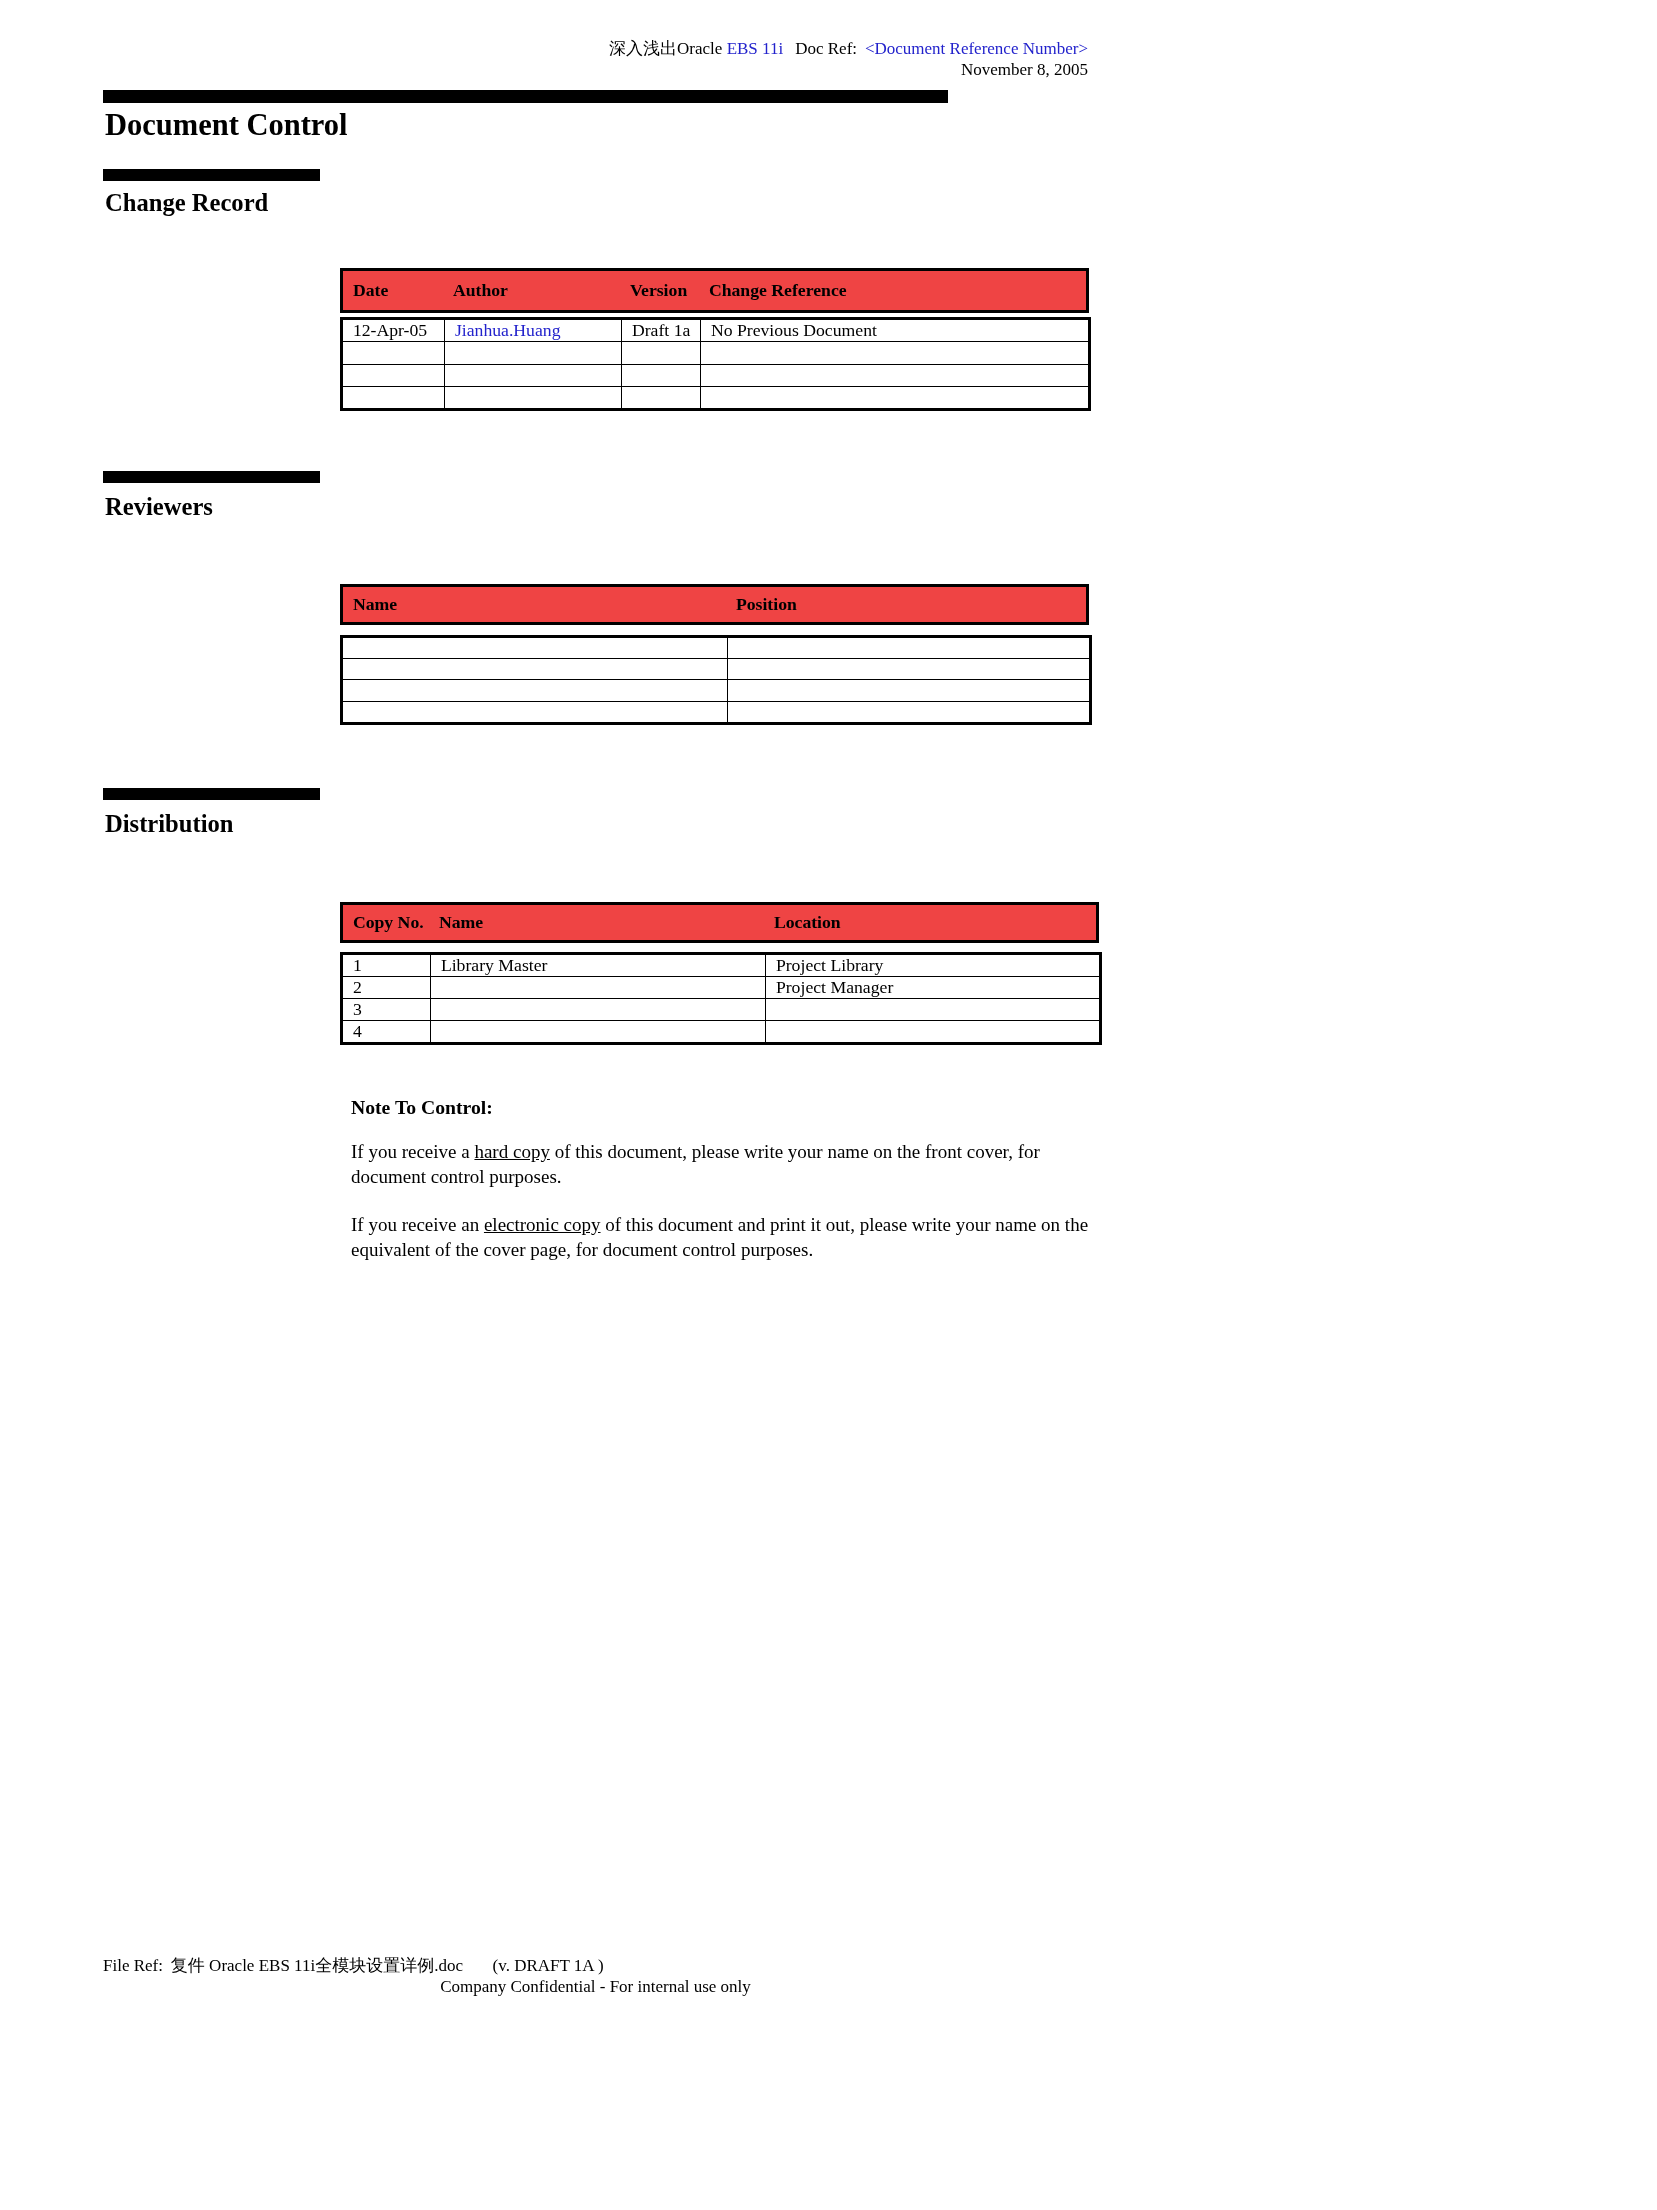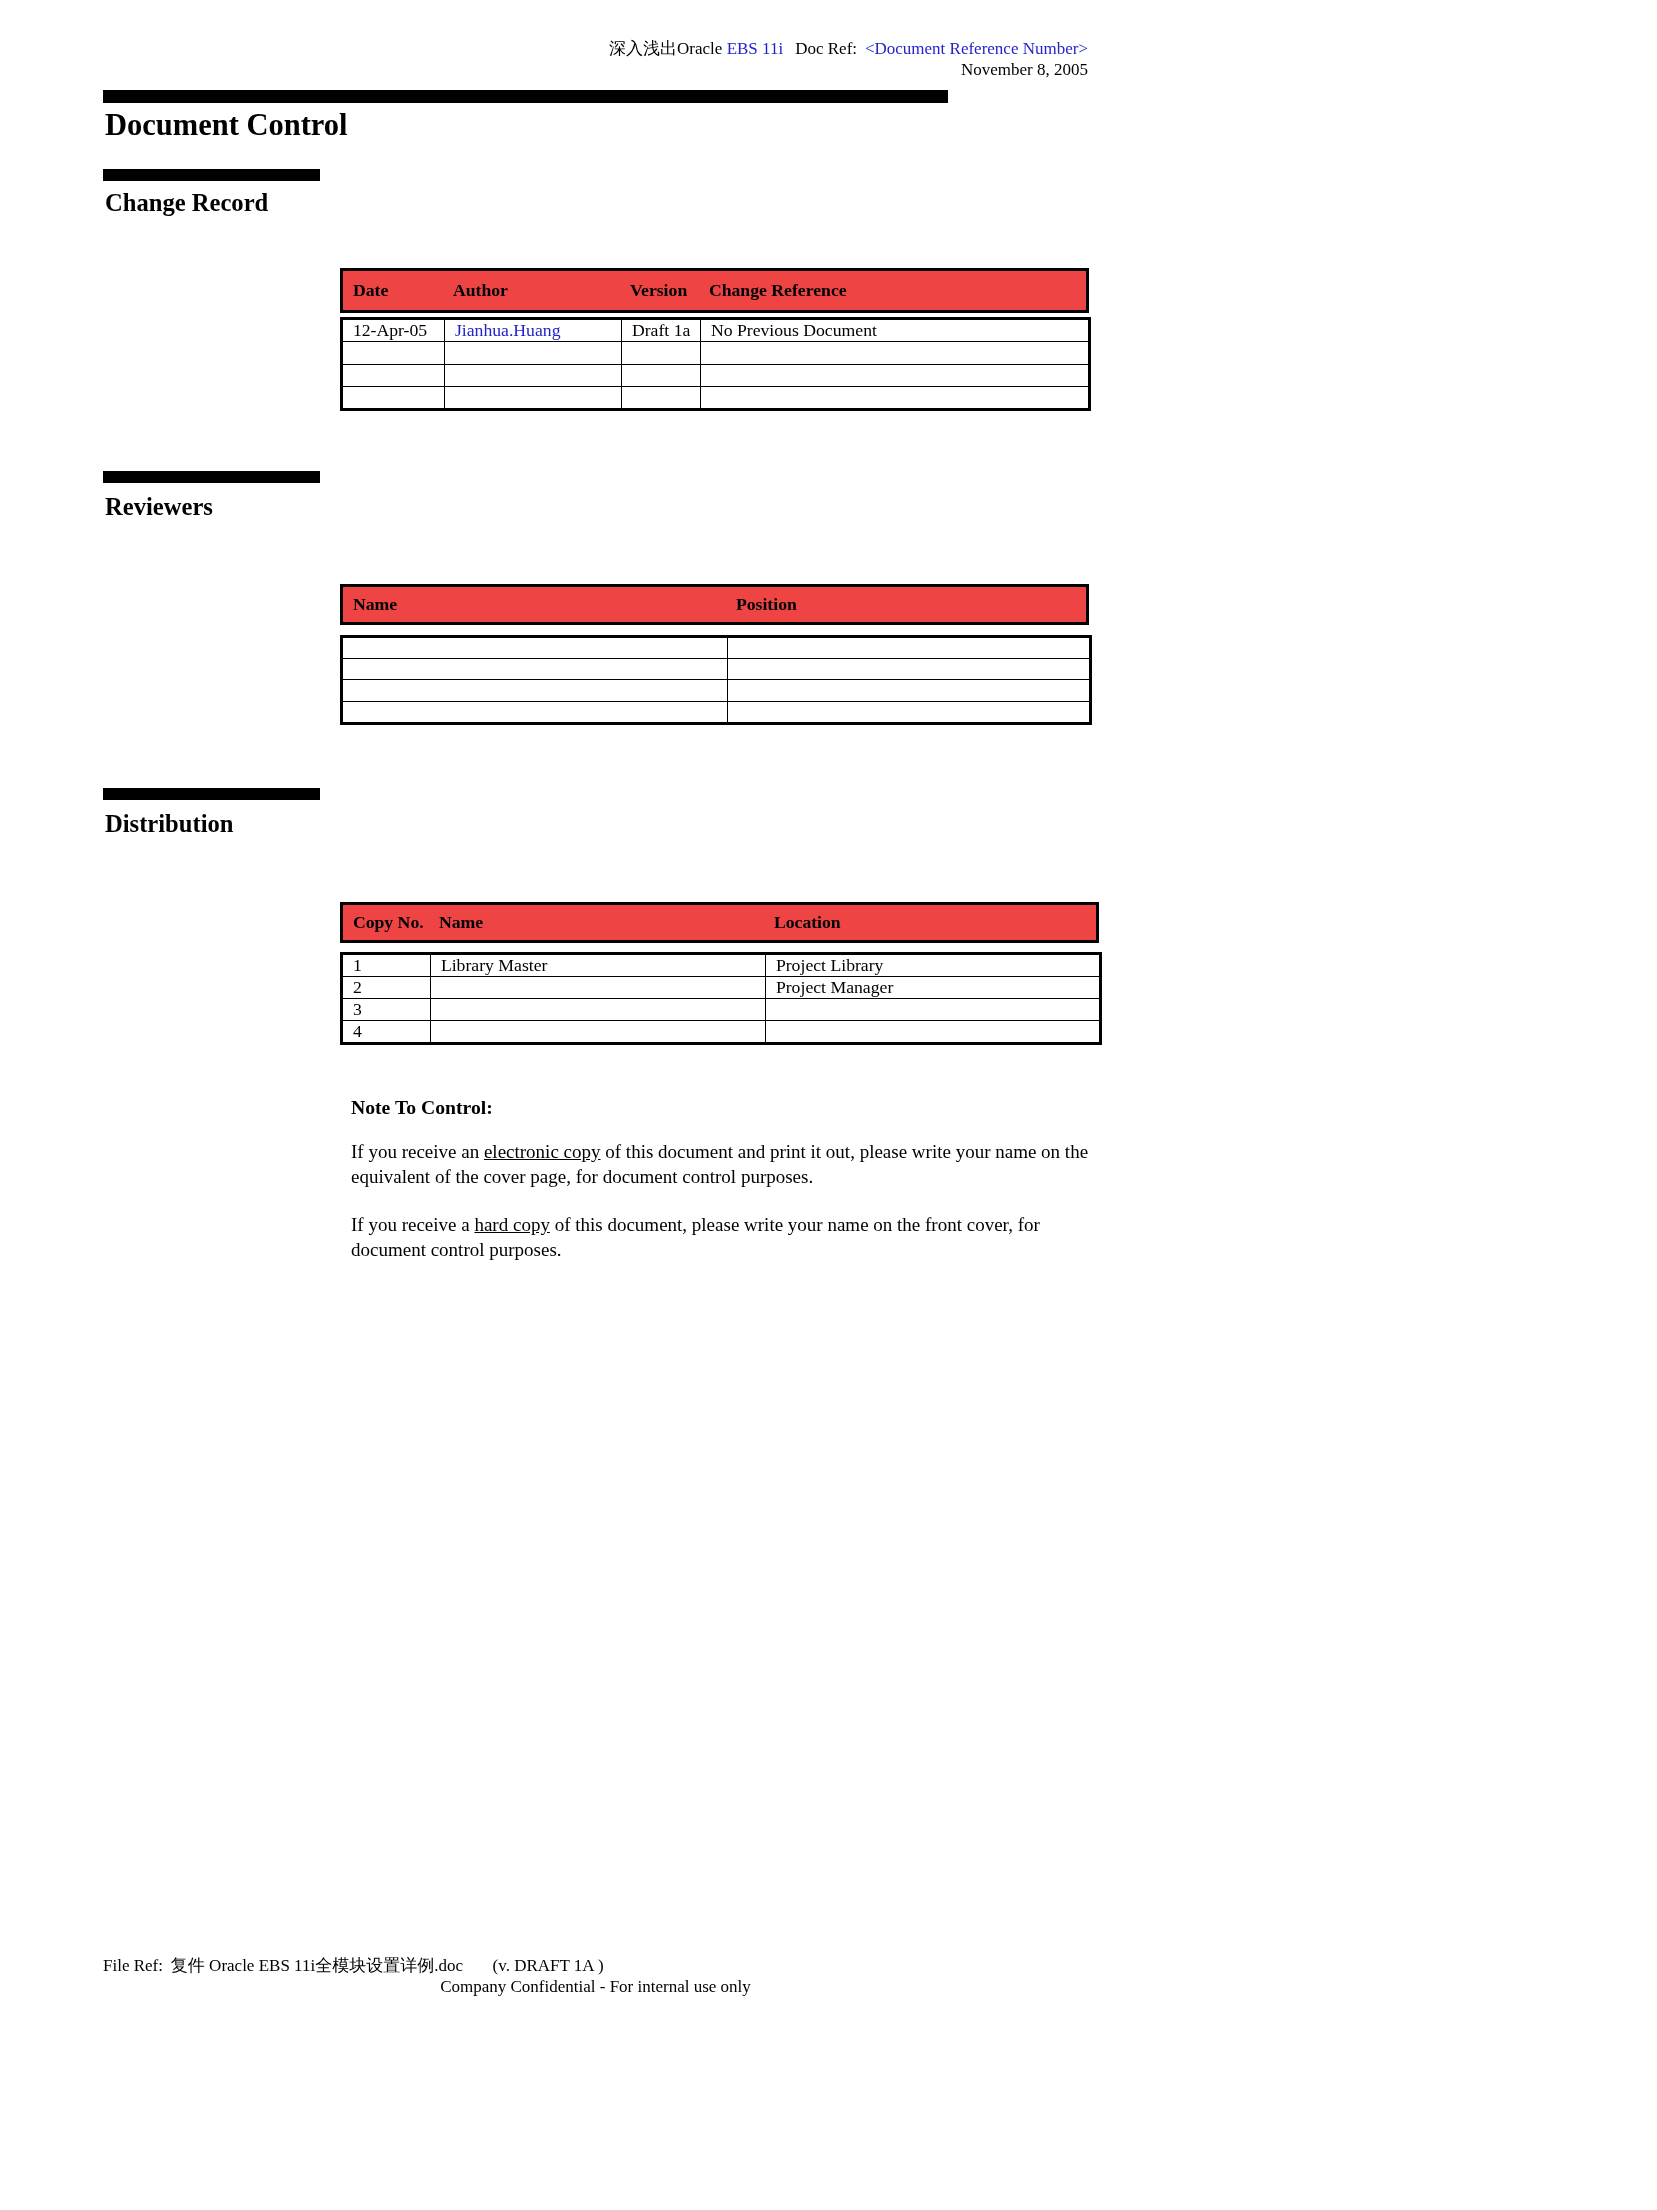--- a/index.html
+++ b/index.html
@@ -197,22 +197,22 @@
       <tr>
         <td>4</td>
         <td></td>
         <td></td>
       </tr>
     </tbody>
   </table>
 
   <div class="note">
     <div class="note-head">Note To Control:</div>
+    <p><span>If you receive a </span><span class="ul">hard copy</span><span> of this document, please write your name on the front cover, for document control purposes.</span></p>
     <p><span>If you receive an </span><span class="ul">electronic copy</span><span> of this document and print it out, please write your name on the equivalent of the cover page, for document control purposes.</span></p>
-    <p><span>If you receive a </span><span class="ul">hard copy</span><span> of this document, please write your name on the front cover, for document control purposes.</span></p>
   </div>
 
   <div class="f2">
     <span>File Ref:</span><span class="val">复件 Oracle EBS 11i全模块设置详例.doc</span><span class="ver">(v. DRAFT 1A )</span>
   </div>
   <div class="f3">Company Confidential - For internal use only</div>
 
 </div>
 
 

